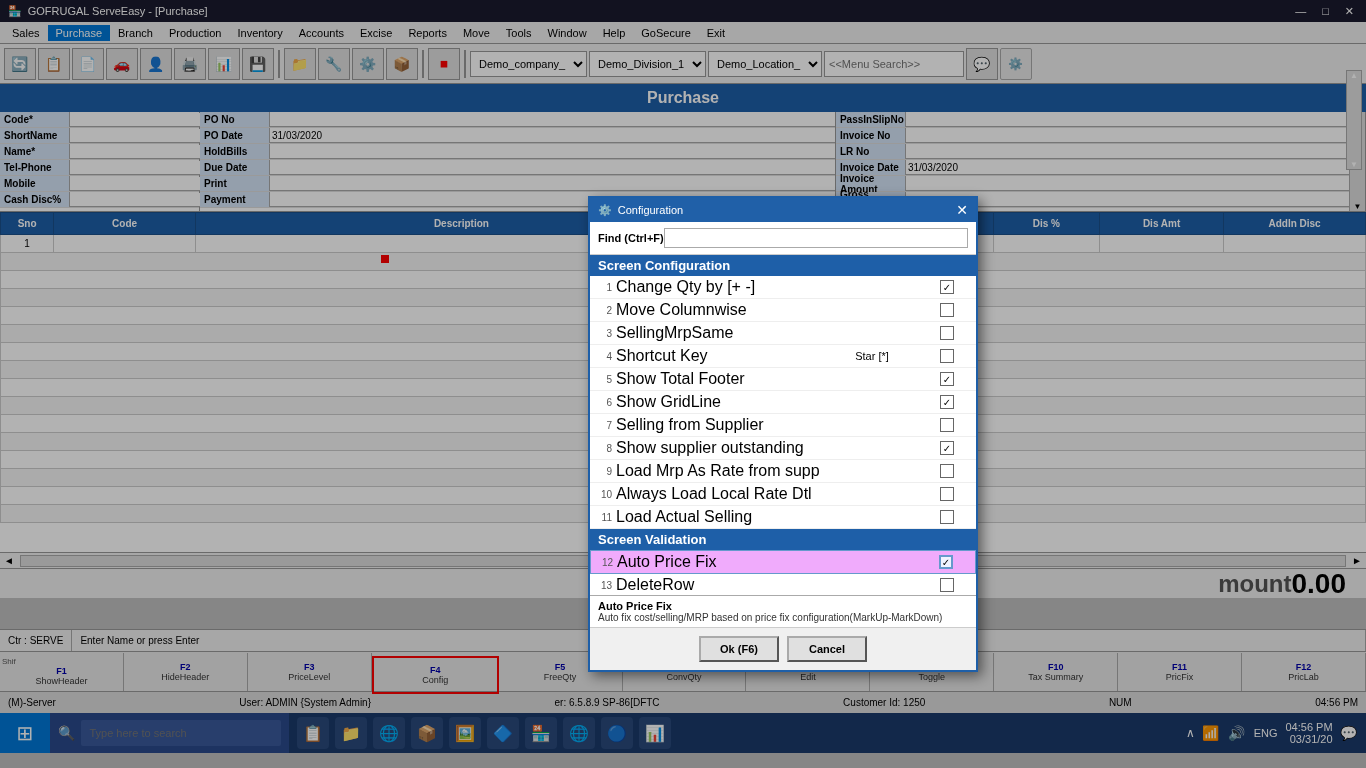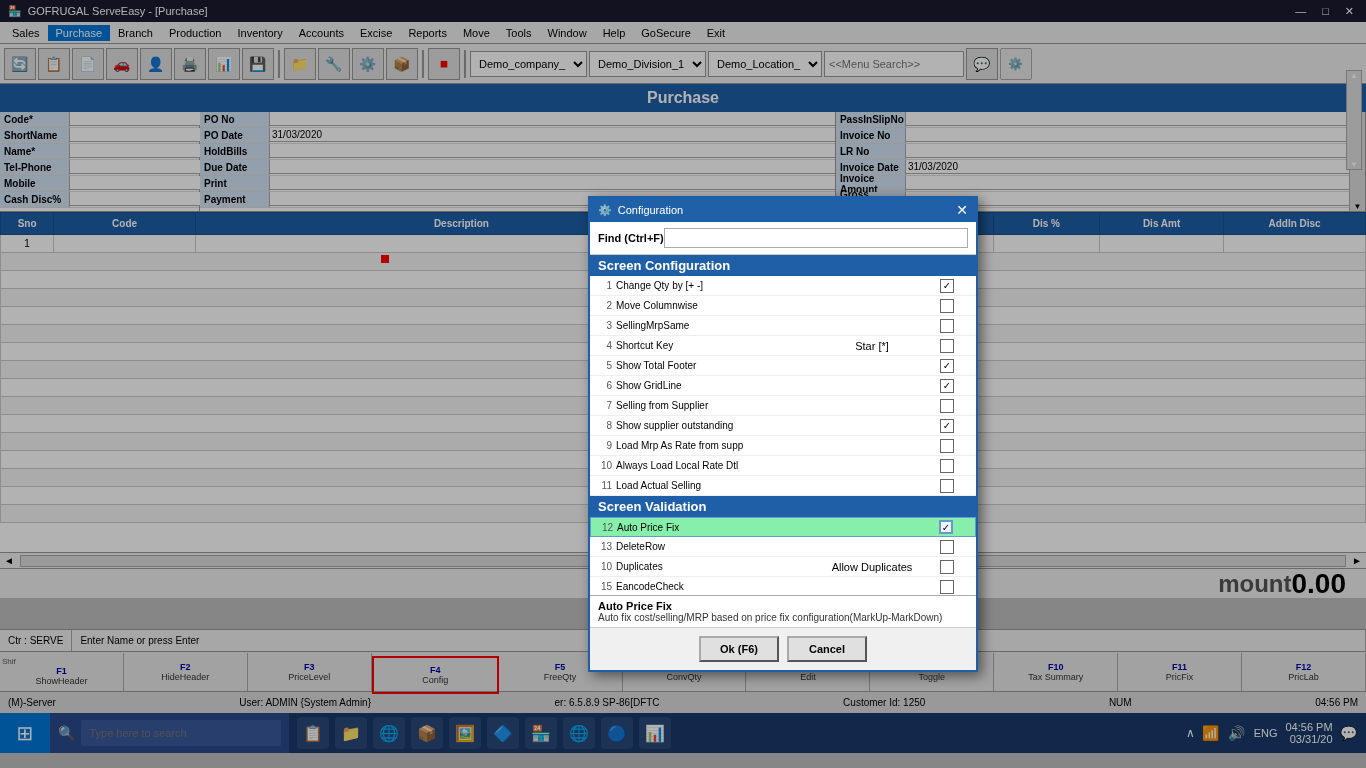--- a/index.html
+++ b/index.html
@@ -26,21 +26,21 @@
 
     
     #main-content { background: #ffffff; }
 
     
     #purchase-header { background: #1e5fa8; color: white; text-align: center; font-size: 16px; font-weight: bold; padding: 4px; height: 28px; display: flex; align-items: center; justify-content: center; }
 
     
     #form-area { display: flex; height: 100px; border-bottom: 1px solid #999; }
     .form-section { flex: 1; border-right: 1px solid #999; }
-    .form-row { display: flex; height: 16px; align-items: flex-start; border-bottom: 1px solid #ddd; }
+    .form-row { display: flex; height: 16px; align-items: flex-end; border-bottom: 1px solid #ddd; }
     .form-label { width: 70px; background: #d4e4f7; padding: 0 4px; font-size: 10px; font-weight: bold; border-right: 1px solid #aaa; height: 100%; display: flex; align-items: center; min-width: 70px; }
     .form-input { flex: 1; height: 14px; border: none; border-bottom: 1px solid #aaa; font-size: 10px; padding: 0 2px; }
 
     
     .form-section-mid { flex: 1.2; border-right: 1px solid #999; }
     .form-section-right { flex: 1; }
 
     
     #table-area { height: 340px; overflow: hidden; }
     #data-table { width: 100%; border-collapse: collapse; }
@@ -86,21 +86,21 @@
     #dialog-find { display: flex; align-items: center; padding: 6px 8px; border-bottom: 1px solid #ccc; }
     #dialog-find label { font-size: 11px; font-weight: bold; }
     #dialog-find input { flex: 1; height: 20px; border: 1px solid #aaa; padding: 0 4px; font-size: 11px; }
 
     
     #config-container { max-height: 340px; overflow-y: auto; }
     .config-section-header { background: #1e5fa8; color: white; padding: 3px 8px; font-size: 13px; font-weight: bold; }
     .config-row { display: flex; align-items: center; border-bottom: 1px solid #eee; padding: 2px 4px; min-height: 20px; }
     .config-row.highlighted { background: #c8d8f0; border: 1px solid #6699cc; }
     .config-num { width: 22px; font-size: 10px; color: #555; text-align: right; padding-right: 4px; flex-shrink: 0; }
-    .config-name { flex: 1; font-size: 10px; }
+    .config-name { flex: 1; font-size: 16px; }
     .config-value { width: 100px; font-size: 11px; text-align: center; }
     .config-check { width: 50px; display: flex; justify-content: center; }
     .checkbox { width: 14px; height: 14px; border: 1px solid #666; background: white; display: inline-flex; align-items: center; justify-content: center; font-size: 10px; }
     .checkbox.checked::after { content: '✓'; color: #000; }
     .checkbox.checked-active { border: 2px solid #6699cc; background: #f0f4ff; }
 
     
     #tooltip-area { background: white; border-top: 1px solid #aaa; padding: 4px 8px; }
     #tooltip-title { font-weight: bold; font-size: 11px; }
     #tooltip-text { font-size: 10px; color: #333; }
@@ -571,21 +571,21 @@
         <span class="config-num">11</span>
         <span class="config-name">Load Actual Selling</span>
         <span class="config-value"></span>
         <span class="config-check">
             <span class="checkbox"></span>
           </span>
       </div>
 
       <div class="config-section-header">Screen Validation</div>
 
-      <div class="config-row highlighted" style="background:#86efac; border:1px solid #6699cc;">
+      <div class="config-row highlighted" style="background:#f0abfc; border:1px solid #6699cc;">
         <span class="config-num">12</span>
         <span class="config-name">Auto Price Fix</span>
         <span class="config-value"></span>
         <span class="config-check">
             <span class="checkbox checked checked-active" style="border:2px solid #6699cc;"></span>
           </span>
       </div>
       <div class="config-row">
         <span class="config-num">13</span>
         <span class="config-name">DeleteRow</span>

